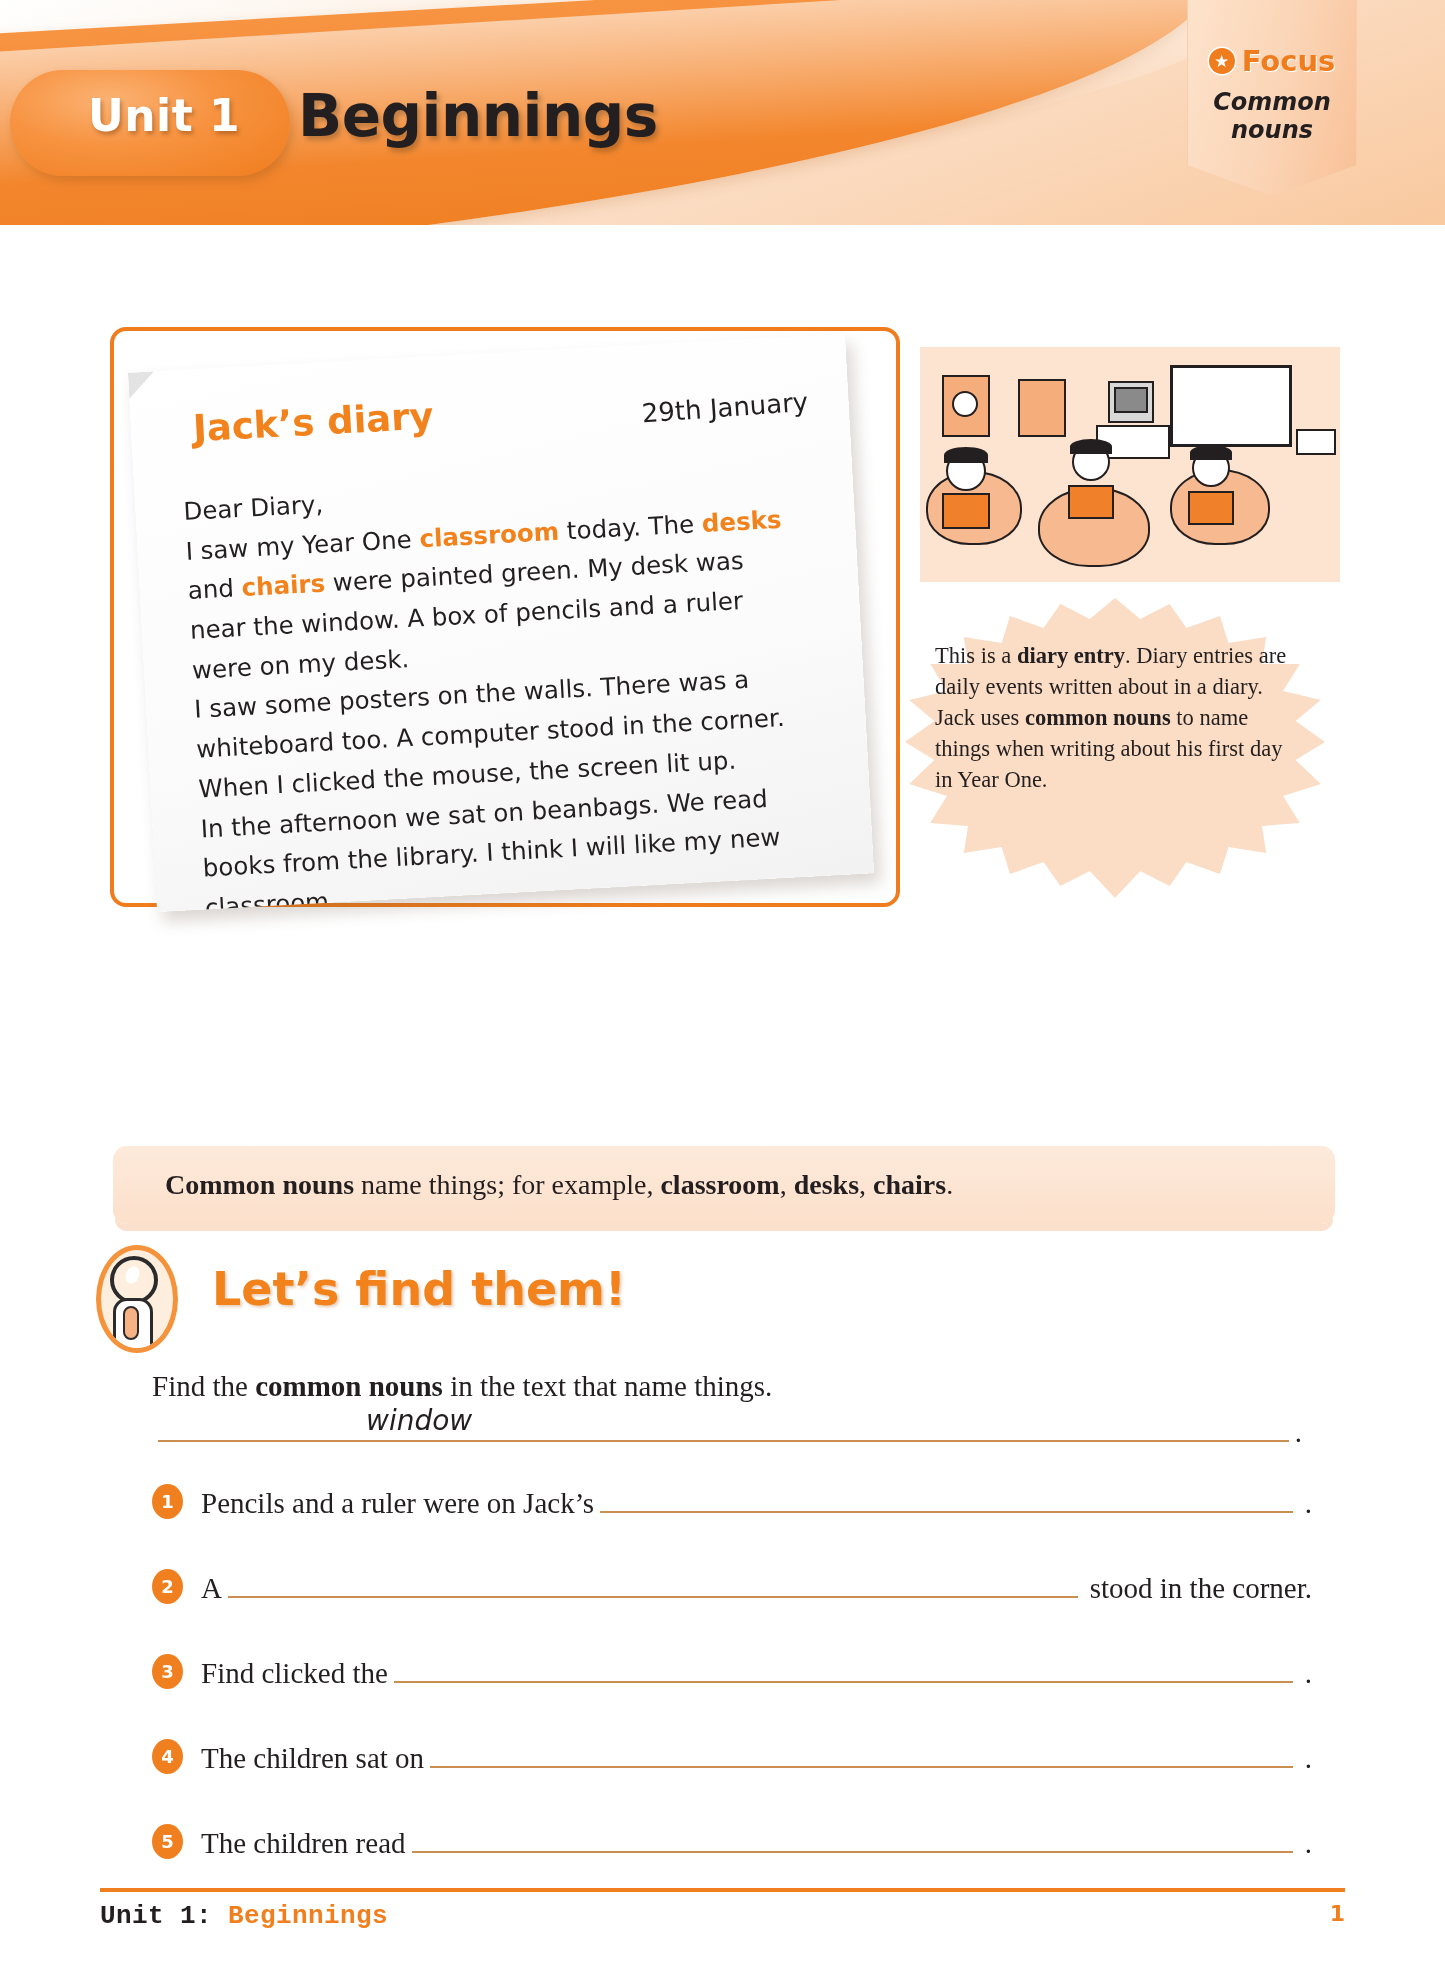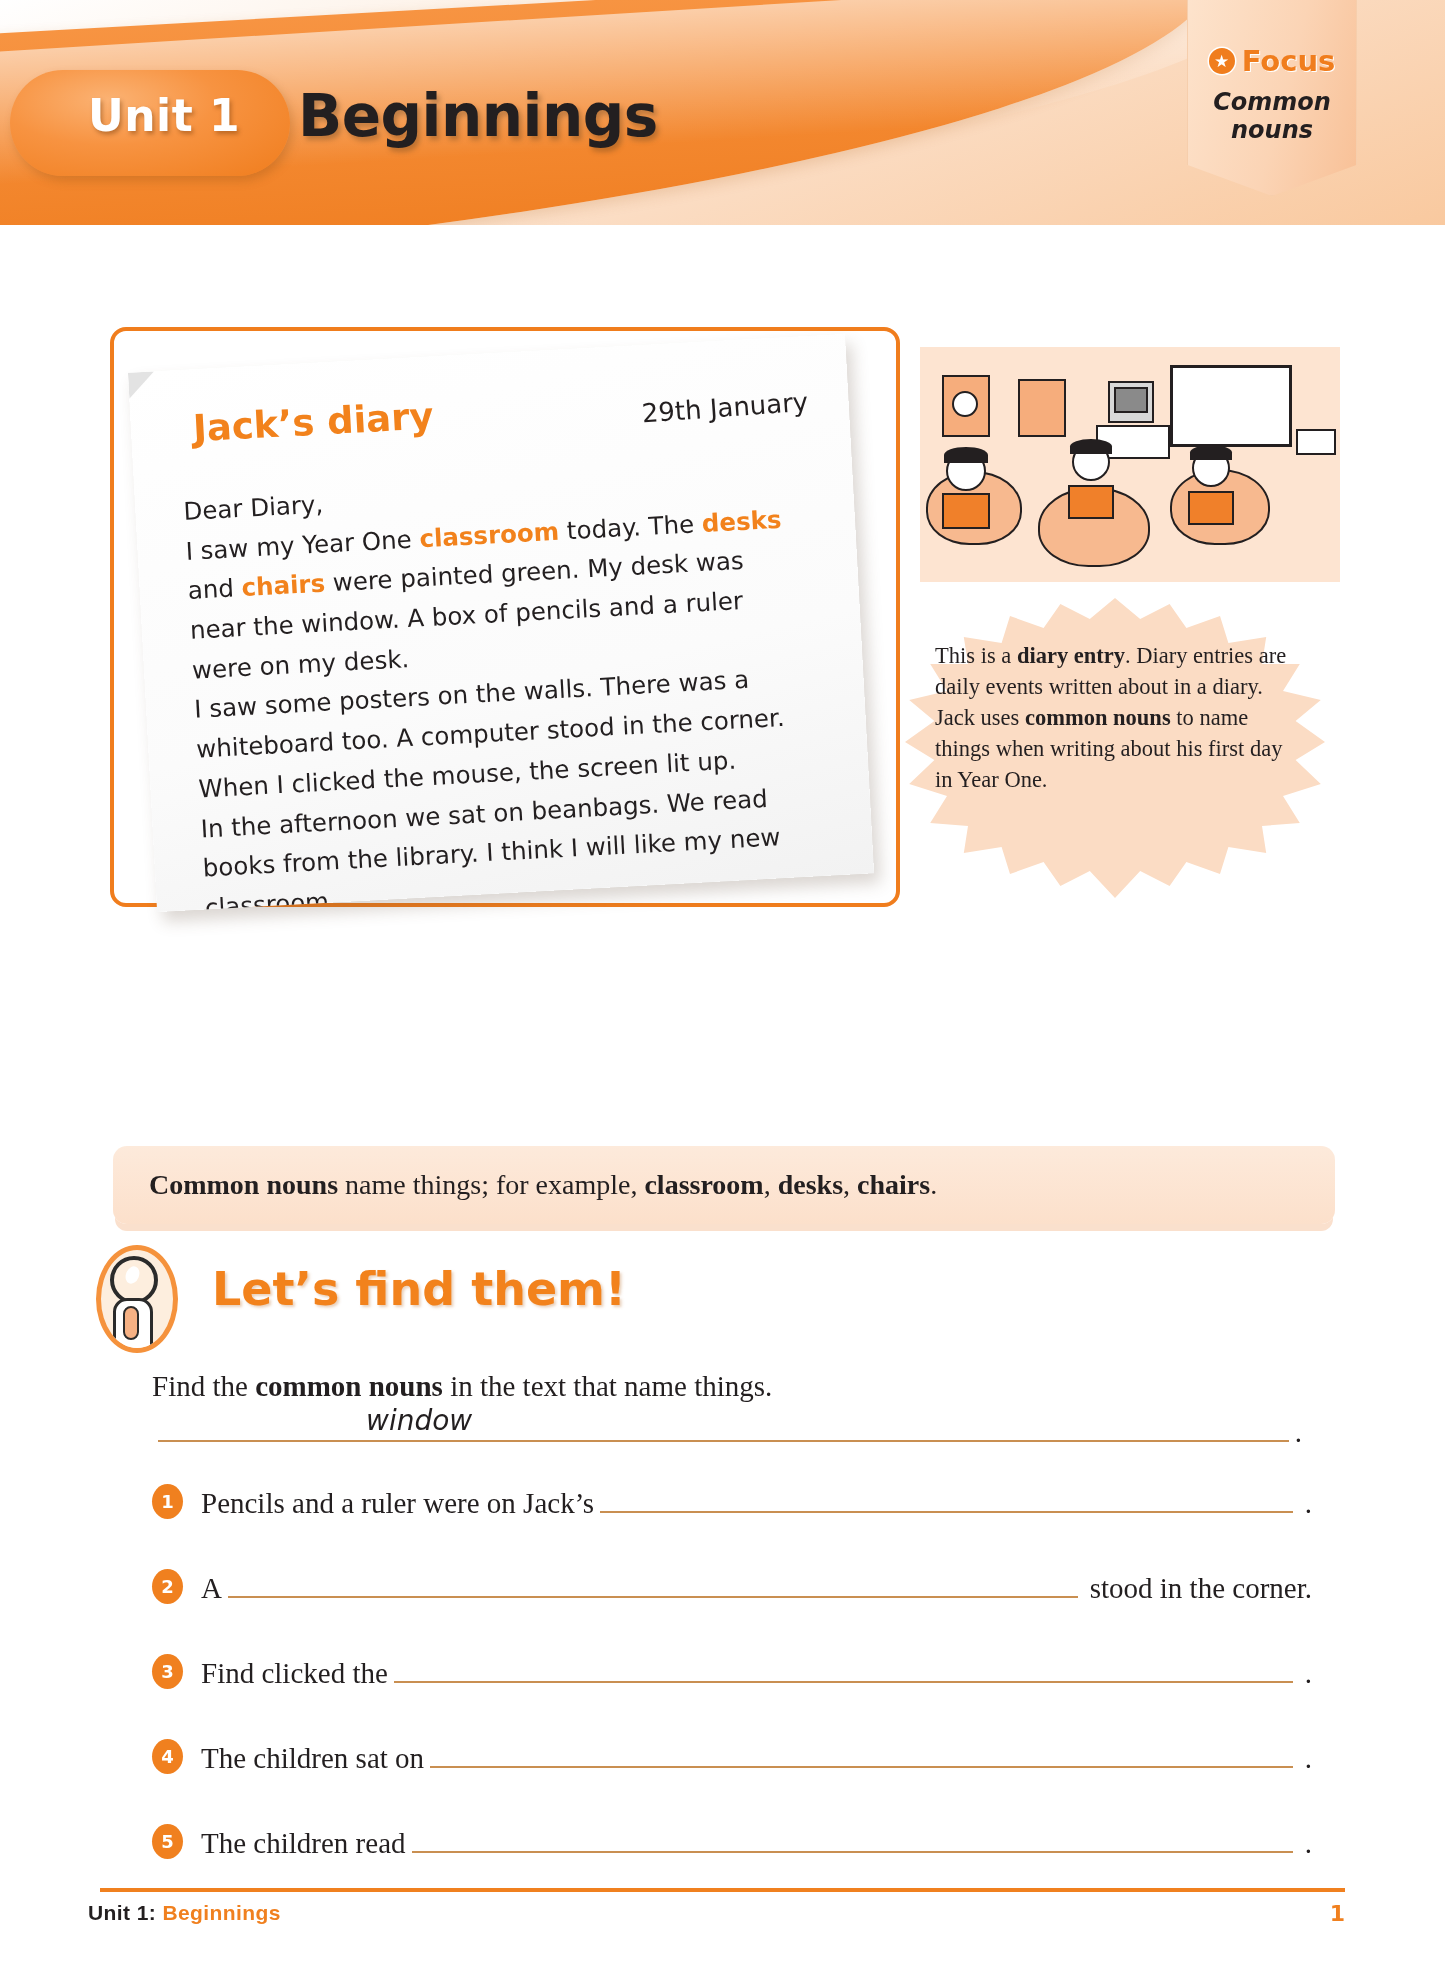--- a/index.html
+++ b/index.html
@@ -273,21 +273,21 @@
     position: absolute;
     left: 113px; top: 1146px;
     width: 1222px; height: 78px;
     background: linear-gradient(180deg, #fdeadb 0%, #fce0cb 100%);
     border-radius: 14px;
     display: flex;
     align-items: center;
     box-shadow: 0 9px 0 -2px #fae0cd;
   }
   .rule-text {
-    margin-left: 36px;
+    margin-left: 52px;
     font-family: "Liberation Serif", serif;
     font-size: 28px;
     color: #231f20;
   }
   .rule-text b { font-weight: bold; }
 
   
   .magnifier {
     position: absolute;
     left: 96px; top: 1245px;
@@ -407,24 +407,24 @@
 
   
   .footer-rule {
     position: absolute;
     left: 100px; top: 1888px;
     width: 1245px; height: 4px;
     background: #f0801f;
   }
   .footer-left {
     position: absolute;
-    left: 88px; top: 1901px;
-    font-family: Liberation Sans, sans-serif;
-    font-weight: bold;
-    font-size: 21px;
+    left: 100px; top: 1901px;
+    font-family: Liberation Mono, monospace;
+    font-weight: bold;
+    font-size: 26px;
     color: #231f20;
     letter-spacing: 0.4px;
   }
   .footer-left .ft-unit { color: #f0801f; }
   .footer-page {
     position: absolute;
     right: 100px; top: 1901px;
     font-family: "DejaVu Sans", sans-serif;
     font-weight: bold;
     font-size: 22px;

